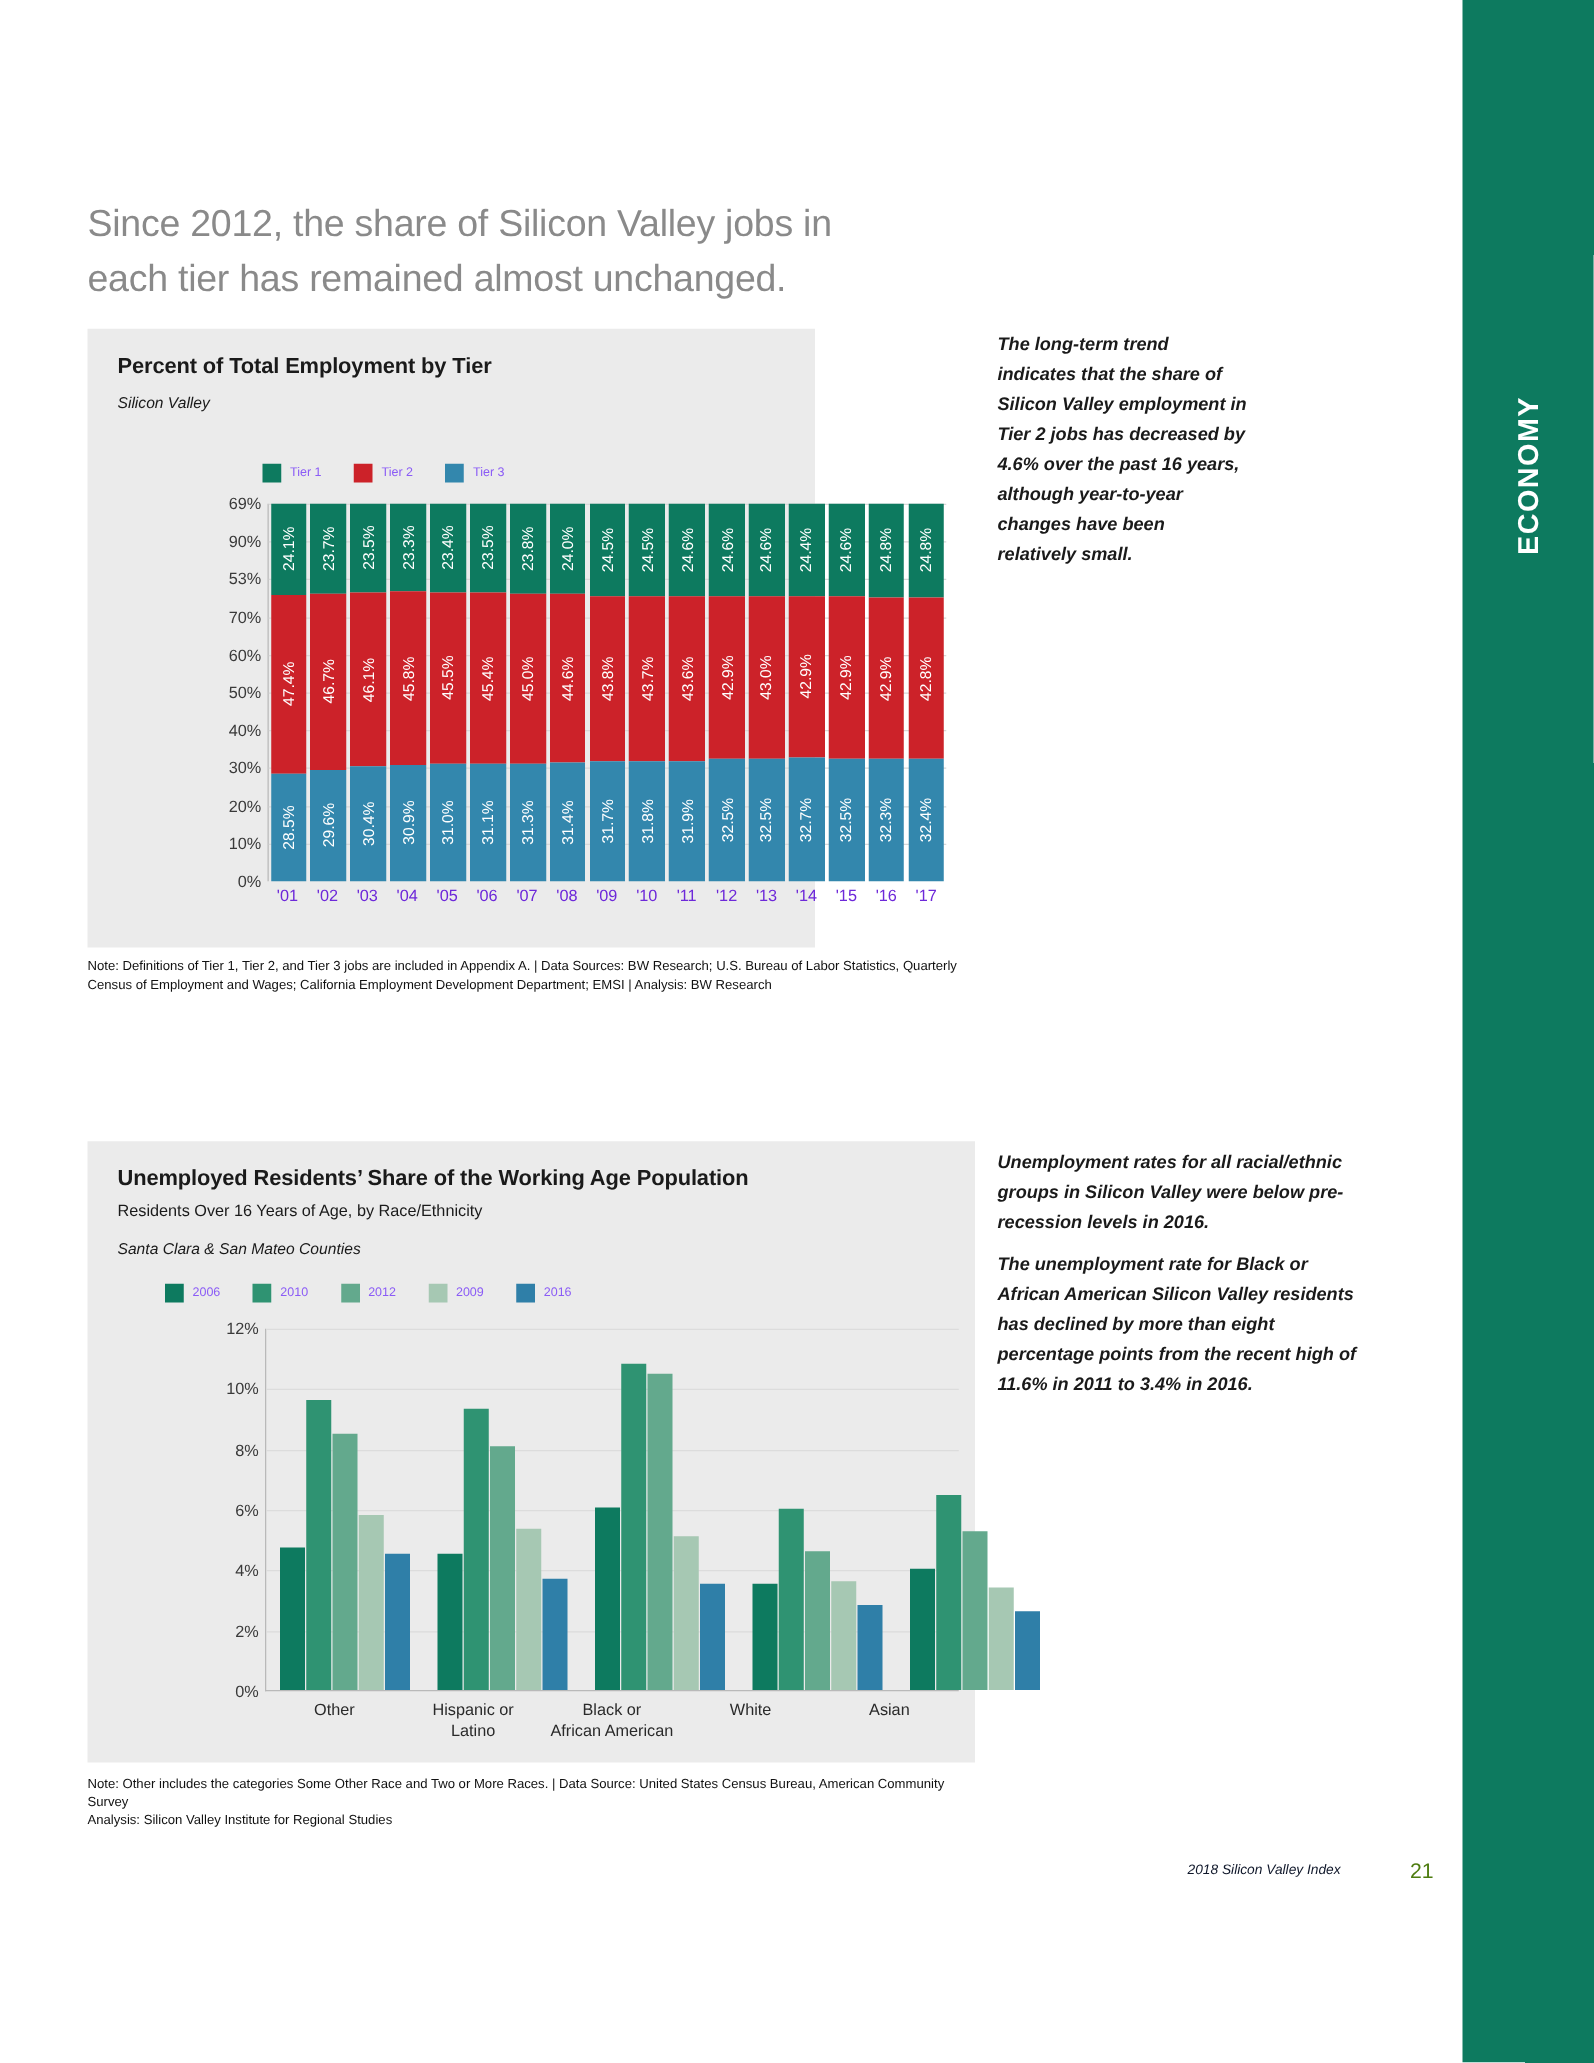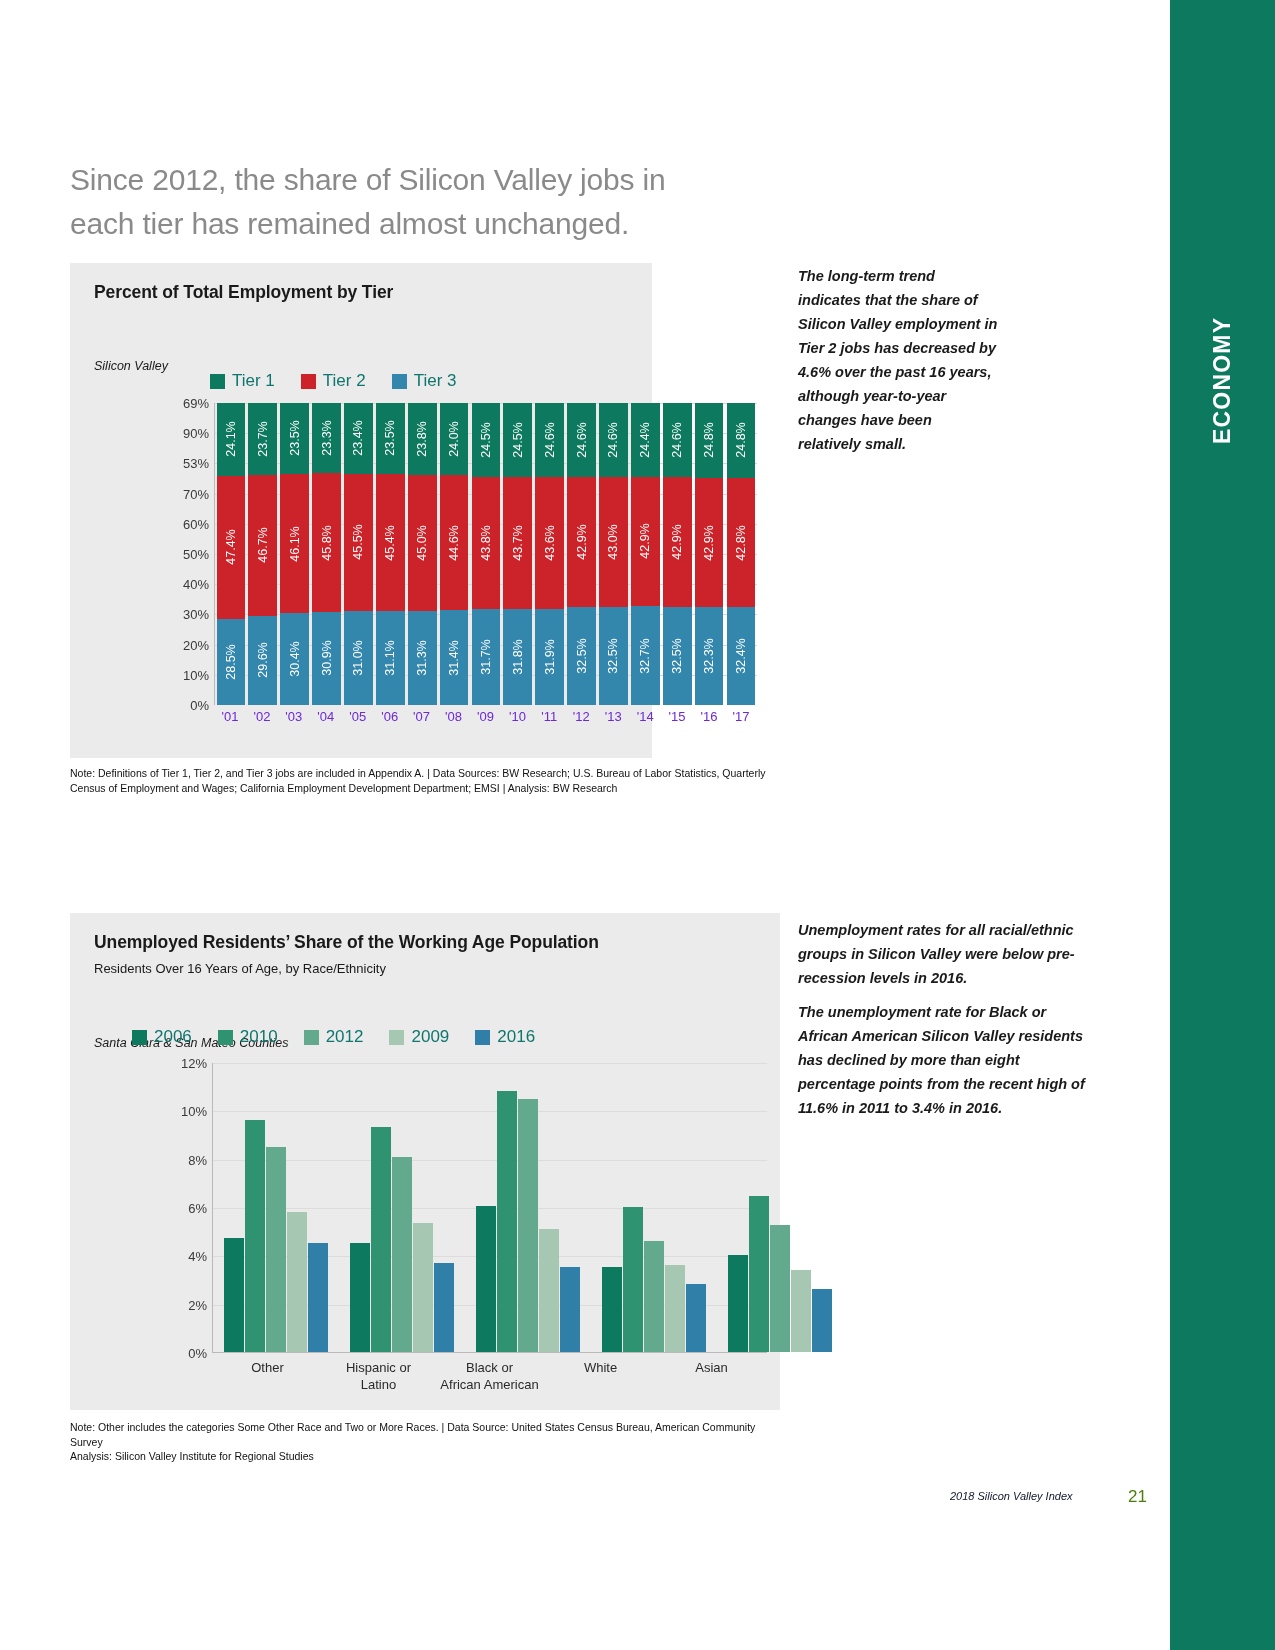--- a/index.html
+++ b/index.html
@@ -53,32 +53,32 @@
   #panel1 { left: 70px; top: 263px; width: 582px; height: 495px; }
   #panel2 { left: 70px; top: 913px; width: 710px; height: 497px; }
 
   .panel-title {
     position: absolute; left: 24px; top: 19px;
     font-size: 17.5px; font-weight: bold; color: #1a1a1a;
     letter-spacing: -0.1px;
   }
   .panel-sub {
     position: absolute; left: 24px;
-    font-size: 12.5px; color: #1a1a1a; font-style: italic; margin-top: 44px;
+    font-size: 12.5px; color: #1a1a1a; font-style: italic;
   }
   .panel-sub2 {
     position: absolute; left: 24px;
     font-size: 13px; color: #1a1a1a;
   }
 
   
   .legend { position: absolute; display: flex; align-items: center; }
   .legend-item { display: flex; align-items: center; margin-right: 26px; }
   .swatch { width: 15px; height: 15px; display: inline-block; margin-right: 7px; }
-  .legend-text { font-size: 17px; color: #0f766e; }
+  .legend-text { font-size: 10px; color: #8b5cf6; }
 
   
   #chart1 { position: absolute; left: 97px; top: 140px; width: 590px; height: 310px; }
   .c1-ylabels { position:absolute; left:0; top:0; width:42px; height:302px; }
   .c1-ylab {
     position:absolute; right:0; font-size:13px; color:#3a3a3a;
     text-align:right; transform: translateY(-50%); white-space:nowrap;
   }
   .c1-plot {
     position:absolute; left:47px; top:0; right:0; height:302px;

